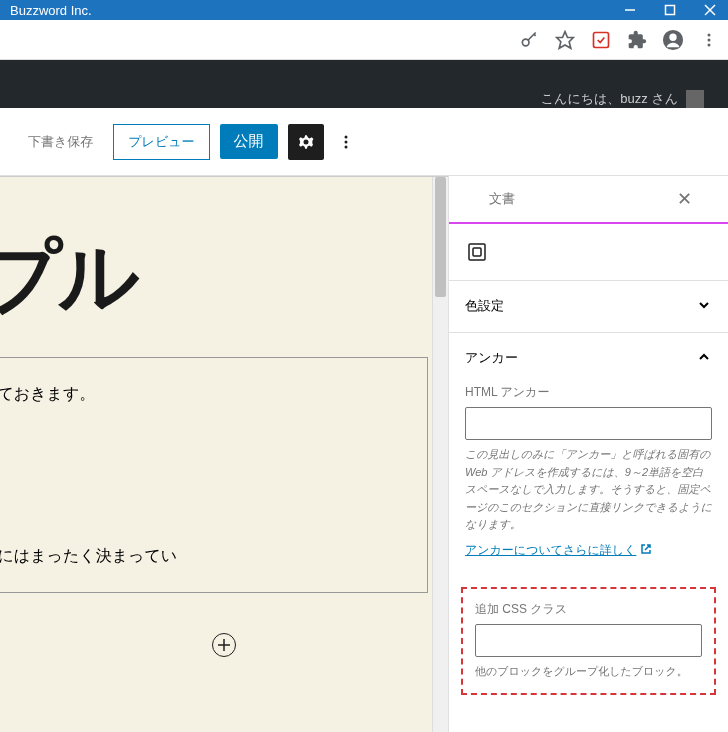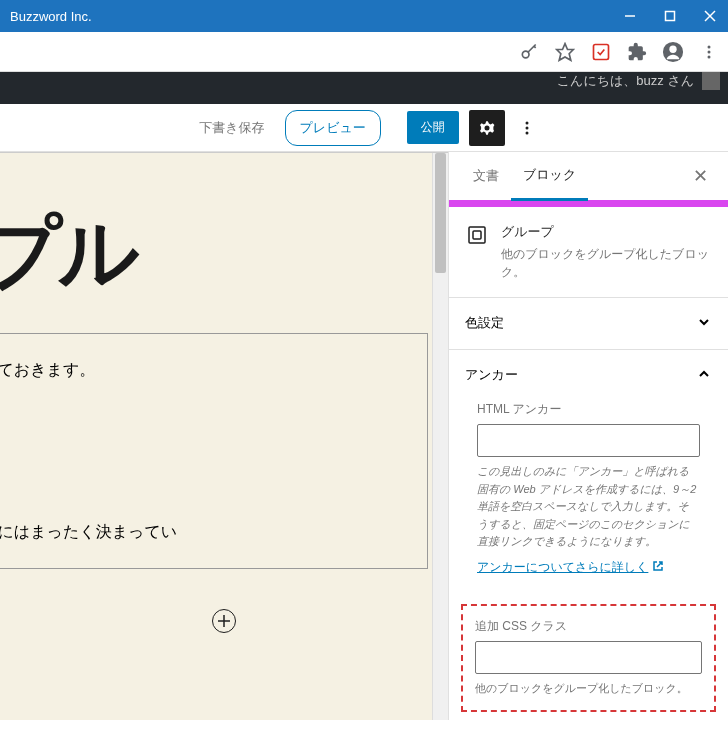--- a/index.html
+++ b/index.html
@@ -1,58 +1,58 @@
 <!DOCTYPE html>
 <html><head>
 <meta charset="utf-8">
 <style>
 * { margin: 0; padding: 0; box-sizing: border-box; font-family: -apple-system, BlinkMacSystemFont, "Segoe UI", sans-serif; }
 body { width: 728px; height: 732px; overflow: hidden; background: #fff; }
 
-.title-bar { height: 32px; background: #1e73be; color: #fff; display: flex; align-items: center; padding: 0 10px; font-size: 13px; }
+.title-bar { height: 20px; background: #1e73be; color: #fff; display: flex; align-items: center; padding: 0 10px; font-size: 13px; }
 .title-bar .title-text { flex: 1; }
 .win-controls { display: flex; gap: 24px; align-items: center; }
 .win-btn { width: 16px; height: 16px; display: flex; align-items: center; justify-content: center; }
 
 .browser-bar { height: 40px; background: #fff; border-bottom: 1px solid #ddd; display: flex; align-items: center; justify-content: flex-end; padding: 0 8px; gap: 14px; }
 .browser-icon { width: 22px; height: 22px; display: flex; align-items: center; justify-content: center; color: #5f6368; }
 
-.wp-admin-bar { height: 32px; background: #23282d; color: #ccc; display: flex; align-items: flex-start; justify-content: flex-end; padding: 0 8px; font-size: 13px; gap: 8px; }
+.wp-admin-bar { height: 48px; background: #23282d; color: #ccc; display: flex; align-items: flex-end; justify-content: flex-end; padding: 0 24px; font-size: 13px; gap: 8px; }
 .avatar { width: 18px; height: 18px; background: #666; }
 
-.toolbar { height: 48px; display: flex; align-items: center; justify-content: center; padding: 0 10px; gap: 10px; border-bottom: 1px solid #e0e0e0; }
+.toolbar { height: 68px; display: flex; align-items: center; justify-content: flex-start; padding: 0 18px; gap: 10px; border-bottom: 1px solid #e0e0e0; }
 .btn-text { color: #757575; font-size: 13px; padding: 8px 10px; }
-.btn-outline { border: 1px solid #007cba; color: #007cba; background: #fff; padding: 8px 14px; font-size: 13px; border-radius: 12px; }
-.btn-primary { background: #007cba; color: #fff; border: none; padding: 8px 14px; font-size: 12px; border-radius: 2px; margin-left: 16px; }
+.btn-outline { border: 1px solid #007cba; color: #007cba; background: #fff; padding: 8px 14px; font-size: 13px; border-radius: 0; }
+.btn-primary { background: #007cba; color: #fff; border: none; padding: 8px 14px; font-size: 15px; border-radius: 2px; }
 .btn-icon { width: 36px; height: 36px; background: #1e1e1e; color: #fff; display: flex; align-items: center; justify-content: center; border-radius: 2px; }
 .btn-more { width: 24px; height: 36px; display: flex; align-items: center; justify-content: center; color: #1e1e1e; }
 
 .main-area { display: flex; height: calc(732px - 36px - 40px - 32px - 56px); }
 .editor { flex: 1; background: #f5f1e3; position: relative; border-top: 1px solid #ccc; padding: 40px 0 8px 0; overflow: hidden; }
 .editor-scroll { position: absolute; right: 0; top: 0; bottom: 0; width: 16px; background: #f0f0f0; border-left: 1px solid #ddd; }
 .scroll-thumb { position: absolute; top: 0; left: 2px; right: 2px; height: 120px; background: #c0c0c0; border-radius: 2px; }
 .big-heading { font-size: 80px; font-weight: 900; color: #1a1a1a; line-height: 1; margin: 20px 0 40px -20px; font-family: serif; letter-spacing: -4px; }
 .content-block { border: 1px solid #999; padding: 20px; margin: 40px 20px 40px -40px; font-size: 16px; line-height: 2; }
 .add-block { display: flex; justify-content: center; margin-top: 20px; }
 .add-circle { width: 24px; height: 24px; border: 1.5px solid #1e1e1e; border-radius: 50%; display: flex; align-items: center; justify-content: center; font-size: 16px; }
 
 .sidebar { width: 280px; background: #fff; border-left: 1px solid #e0e0e0; overflow-y: auto; }
-.tabs { display: flex; align-items: center; border-bottom: 7px solid #d946ef; padding: 0 12px; }
+.tabs { display: flex; align-items: center; border-bottom: 2px solid #d946ef; padding: 0 28px; }
 .tab { padding: 14px 12px; font-size: 13px; color: #757575; cursor: pointer; }
 .tab.active { color: #1e1e1e; font-weight: 500; border-bottom: 3px solid #007cba; margin-bottom: -1px; }
 .tab-close { margin-left: auto; color: #757575; font-size: 18px; padding: 4px 8px; }
 
 .block-info { display: flex; gap: 12px; padding: 16px; }
 .block-icon { width: 24px; height: 24px; flex-shrink: 0; color: #1e1e1e; }
 .block-desc { font-size: 12px; color: #757575; line-height: 1.5; }
 .block-title { font-size: 13px; font-weight: 500; color: #1e1e1e; margin-bottom: 4px; }
 
 .panel { border-top: 1px solid #e0e0e0; }
 .panel-header { display: flex; align-items: flex-start; justify-content: space-between; padding: 16px; font-size: 13px; font-weight: 500; cursor: pointer; }
-.panel-body { padding: 0 28px 16px; }
+.panel-body { padding: 0 16px 16px; }
 .field-label-normal { font-size: 12px; color: #757575; margin-bottom: 6px; }
 .text-input { width: 100%; border: 1px solid #757575; border-radius: 2px; padding: 8px; font-size: 13px; margin-bottom: 6px; }
 .help-text { font-size: 11px; color: #757575; font-style: italic; line-height: 1.6; }
 .link-text { color: #007cba; font-size: 12px; text-decoration: underline; display: inline-flex; align-items: center; gap: 4px; margin-top: 8px; }
 .highlight-box { border: 2px dashed #d63638; padding: 12px; margin: 12px; }
 </style>
 </head>
 <body>
 
 <div class="title-bar">
@@ -156,34 +156,29 @@
       </div>
     </div>
     <div class="editor-scroll">
       <div class="scroll-thumb"></div>
     </div>
   </div>
 
   <div class="sidebar">
     <div class="tabs">
       <div class="tab">文書</div>
-      <div class="tab active">ブロック</div>
       <div class="tab-close">✕</div>
     </div>
 
     <div class="block-info">
       <div class="block-icon">
         <svg width="24" height="24" viewBox="0 0 24 24" fill="none" stroke="currentColor" stroke-width="1.5">
             <rect x="4" y="4" width="16" height="16" rx="1"></rect>
             <rect x="8" y="8" width="8" height="8" rx="1"></rect>
           </svg>
-      </div>
-      <div>
-        <div class="block-title">グループ</div>
-        <div class="block-desc">他のブロックをグループ化したブロック。</div>
       </div>
     </div>
 
     <div class="panel">
       <div class="panel-header">
         <span>色設定</span>
         <span><svg width="16" height="16" viewBox="0 0 16 16" fill="none" stroke="currentColor" stroke-width="2">
               <polyline points="4,6 8,10 12,6"></polyline>
             </svg></span>
       </div>

